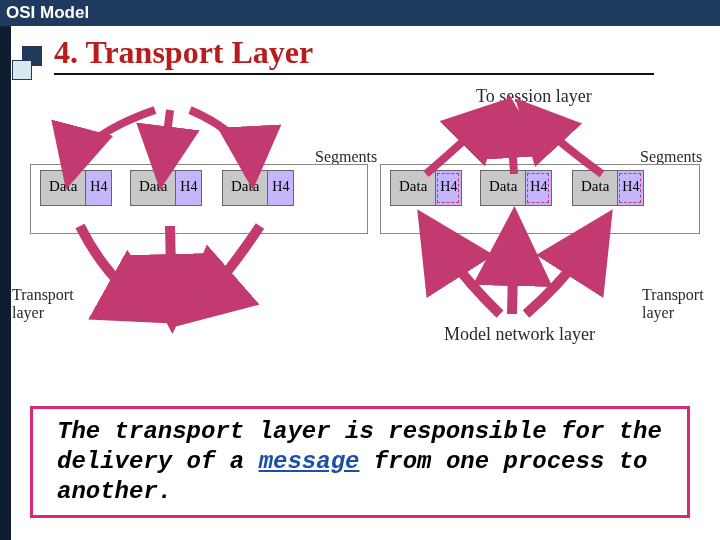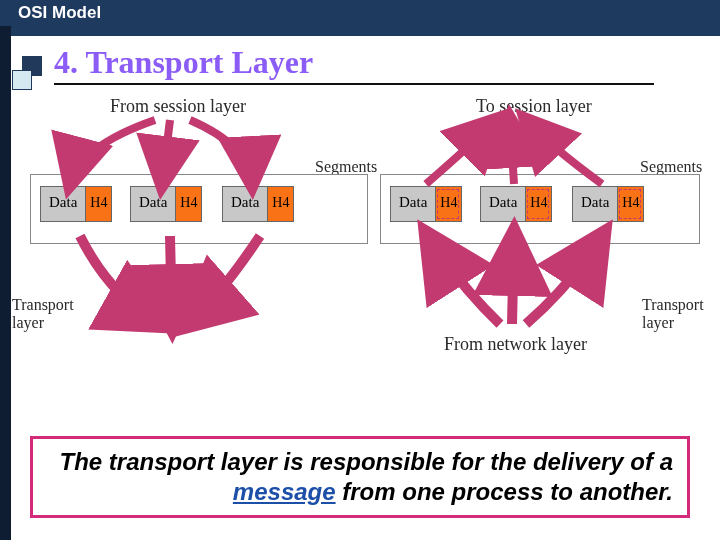--- a/index.html
+++ b/index.html
@@ -10,22 +10,22 @@
     background: #fff;
     position: relative;
     overflow: hidden;
   }
   .titlebar {
     background: #1f3a5f;
     color: #fff;
     font-family: Arial, sans-serif;
     font-weight: bold;
     font-size: 17px;
-    padding: 3px 18px;
-    height: 36px;
+    padding: 3px 6px;
+    height: 26px;
   }
   .heading-row {
     display: flex;
     align-items: flex-start;
     padding: 8px 0 0 12px;
   }
   .bullet {
     position: relative;
     width: 36px;
     height: 36px;
@@ -43,21 +43,21 @@
     position: absolute;
     top: 16px; left: 0;
     width: 20px; height: 20px;
     background: #d7e9f0;
     border: 1px solid #21395a;
   }
   .heading {
     font-family: Georgia, serif;
     font-weight: bold;
     font-size: 32px;
-    color: #8b5cf6;
+    color: #b91c1c;
     border-bottom: 2px solid #111;
     display: inline-block;
     padding-bottom: 2px;
     width: 600px;
   }
   
   .diagram {
     position: relative;
     margin: 6px 16px 0 40px;
     height: 295px;
@@ -83,33 +83,33 @@
     border: 1px solid #888;
     background: #fff;
     height: 70px;
     top: 78px;
   }
   .group-left  { left: -10px;  width: 338px; }
   .group-right { left: 340px;  width: 320px; }
 
   .seg {
     position: absolute;
-    top: 90px;
+    top: 84px;
     height: 36px;
     display: flex;
     border: 1px solid #666;
   }
   .seg .data {
     background: #c8c8c8;
     font-family: "Times New Roman", serif;
     font-size: 15px;
     padding: 7px 8px 0 8px;
   }
   .seg .hdr {
-    background: #f97316;
+    background: #c4b5fd;
     font-family: "Times New Roman", serif;
     font-size: 14px;
     padding: 8px 4px 0 4px;
     border-left: 1px solid #666;
   }
   .seg.r .hdr { outline: 1px dashed #c23a6f; outline-offset: -3px; }
 
   .seg1 { left: 0px; }
   .seg2 { left: 90px; }
   .seg3 { left: 182px; }
@@ -117,26 +117,26 @@
   .seg5 { left: 440px; }
   .seg6 { left: 532px; }
 
   
   .note {
     position: absolute;
     left: 30px;
     bottom: 22px;
     width: 660px;
     border: 3px solid #d42a7a;
-    padding: 8px 14px;
-    font-family: Liberation Sans, sans-serif;
+    padding: 8px 24px;
+    font-family: Liberation Mono, monospace;
     font-style: italic;
     font-weight: 600;
     font-size: 24px;
-    text-align: right;
+    text-align: left;
     line-height: 1.25;
   }
   .note .kw { color: #1b4fa8; text-decoration: underline; font-style: italic; }
 
   
   .rail {
     position: absolute;
     left: 0; top: 26px; bottom: 0;
     width: 11px;
     background: #0f1d33;
@@ -153,29 +153,28 @@
 <div class="heading-row">
   <div class="bullet">
     <div class="sq1"></div>
       <div class="sq2"></div>
   </div>
   <div class="heading">4. Transport Layer</div>
 </div>
 
 <div class="diagram">
 
-  <div class="top-label from-session">From session layer</div>
   <div class="top-label to-session">To session layer</div>
   <div class="top-label segments1">Segments</div>
   <div class="top-label segments2">Segments</div>
   <div class="top-label tlabel1" style="white-space:pre;">Transport
 layer</div>
   <div class="top-label tlabel2" style="white-space:pre;">Transport
 layer</div>
-  <div class="top-label fromnet">From network layer</div>
+  <div class="top-label fromnet">Model network layer</div>
 
   <div class="groupbox group-left"></div>
   <div class="groupbox group-right"></div>
 
   <div class="seg seg1">
     <div class="data">Data</div>
     <div class="hdr">H4</div>
   </div>
   <div class="seg seg2">
     <div class="data">Data</div>

